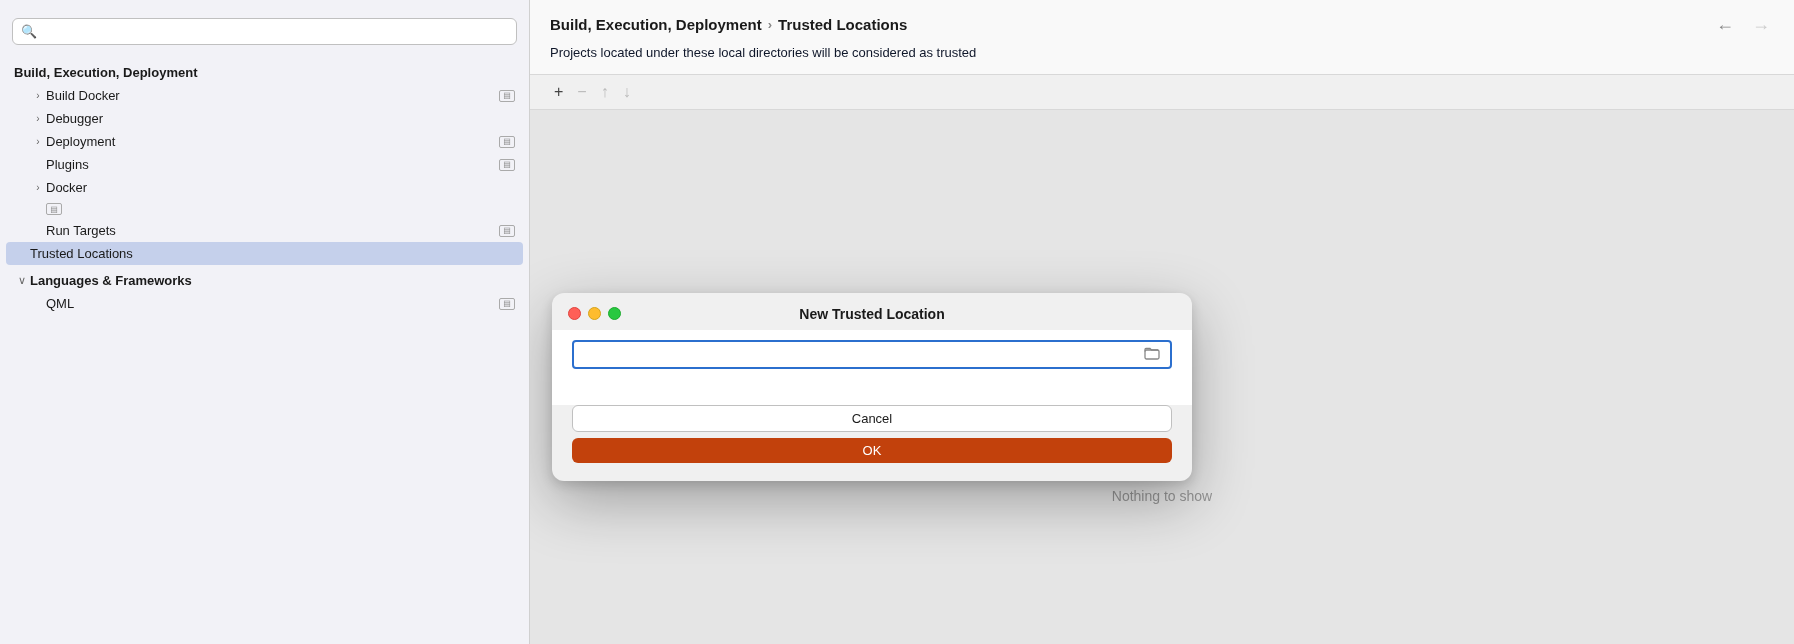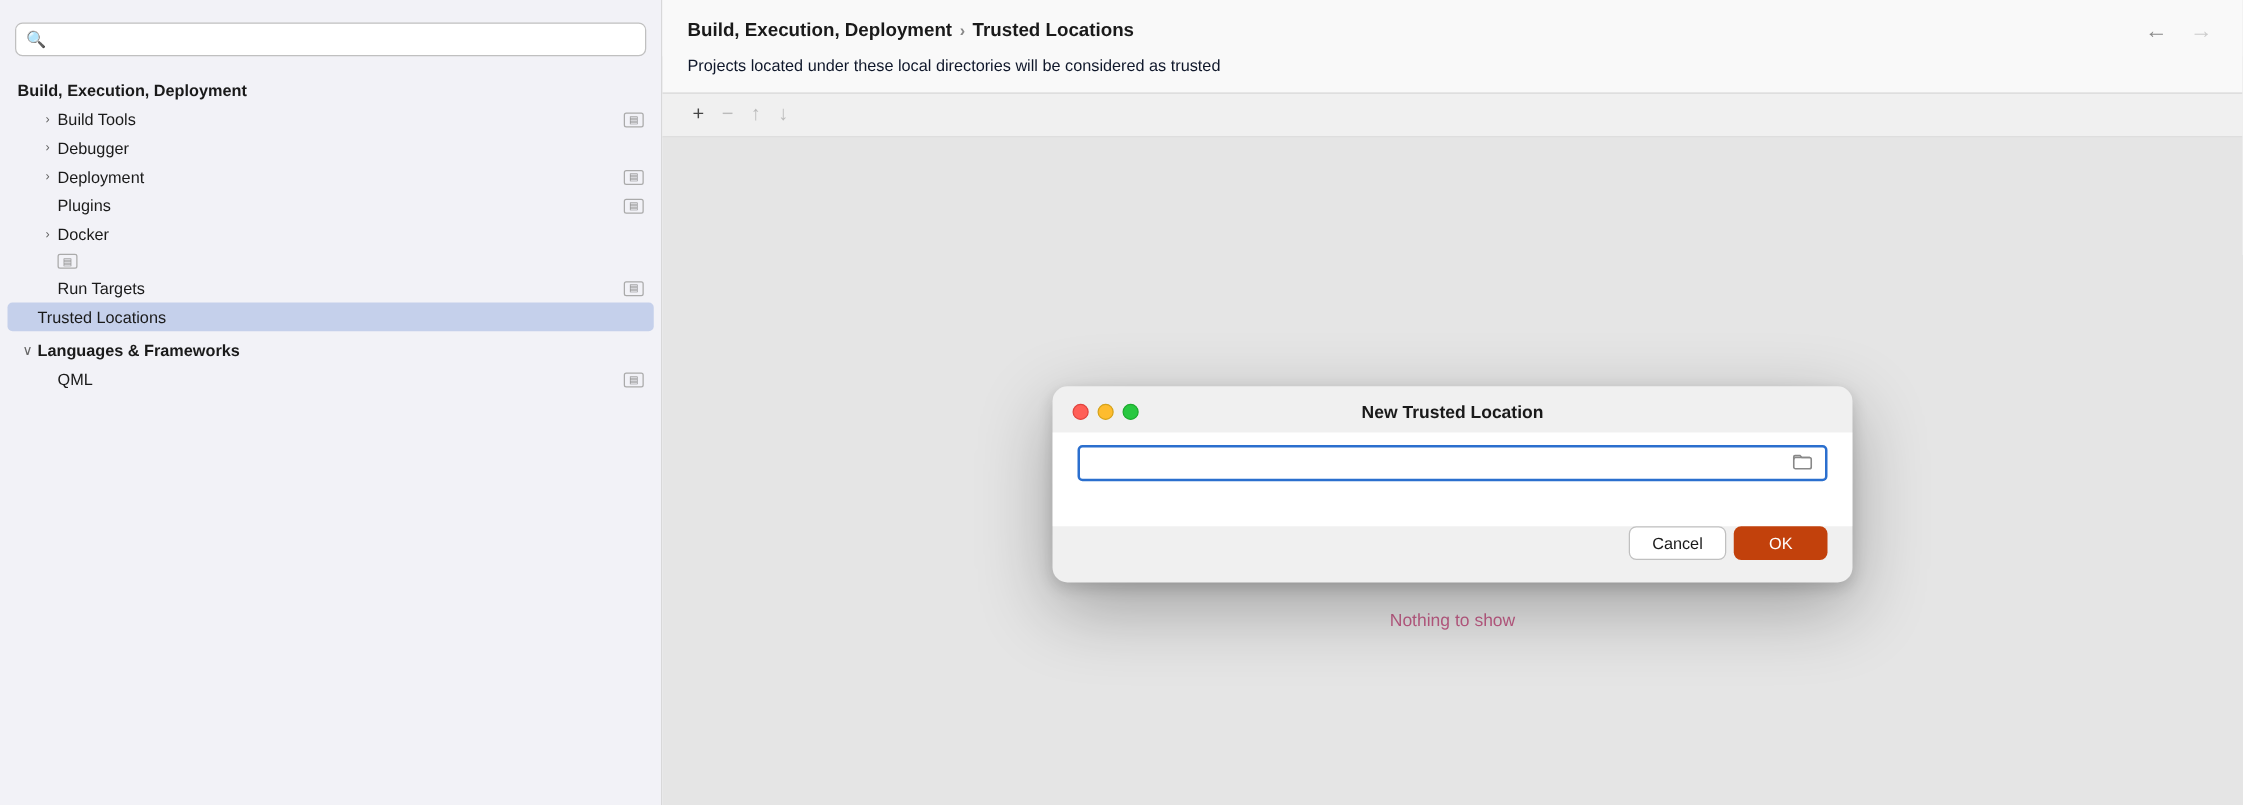--- a/index.html
+++ b/index.html
@@ -180,37 +180,38 @@
     .content-area {
       flex: 1;
       position: relative;
       overflow: hidden;
       display: flex;
       align-items: center;
       justify-content: center;
     }
 
     .nothing-to-show {
-      color: #be185d;
+      color: #737373;
       font-size: 14px;
       position: absolute;
       bottom: 140px;
       left: 50%;
       transform: translateX(-50%);
     }
 
     
     .dialog-overlay {
       position: absolute;
       top: 0; left: 0; right: 0; bottom: 0;
       background: rgba(200,200,200,0.4);
       display: flex;
       align-items: center;
-      justify-content: center;
+      justify-content: flex-start;
       padding-top: 20px;
+      padding-left: 22px;
     }
 
     .dialog {
       background: #f0f0f0;
       border-radius: 12px;
       box-shadow: 0 20px 60px rgba(0,0,0,0.3), 0 4px 12px rgba(0,0,0,0.15);
       width: 640px;
       overflow: hidden;
     }
 
@@ -275,20 +276,21 @@
       color: #777;
       font-size: 14px;
       padding: 0 2px;
     }
 
     .dialog-buttons {
       display: flex;
       justify-content: flex-end;
       gap: 6px;
       padding: 0 20px 18px 20px;
+      flex-direction: column;
     }
     .btn-cancel {
       background: white;
       border: 1px solid #c0c0c0;
       border-radius: 6px;
       padding: 5px 18px;
       font-size: 13px;
       cursor: pointer;
       color: #1a1a1a;
     }
@@ -311,21 +313,21 @@
     <span class="search-icon-char">🔍</span>
     <input type="text" placeholder="" style="">
   </div>
 
   <div class="nav-section-header">
     <span>Build, Execution, Deployment</span>
   </div>
 
   <div class="nav-item nav-item-indent">
     <span class="chevron">›</span>
-    <span class="label">Build Tools</span>
+    <span class="label">Build Docker</span>
     <span class="icon-box">▤</span>
   </div>
 
   <div class="nav-item nav-item-indent">
     <span class="chevron">›</span>
     <span class="label">Debugger</span>
   </div>
 
   <div class="nav-item nav-item-indent">
     <span class="chevron">›</span>

